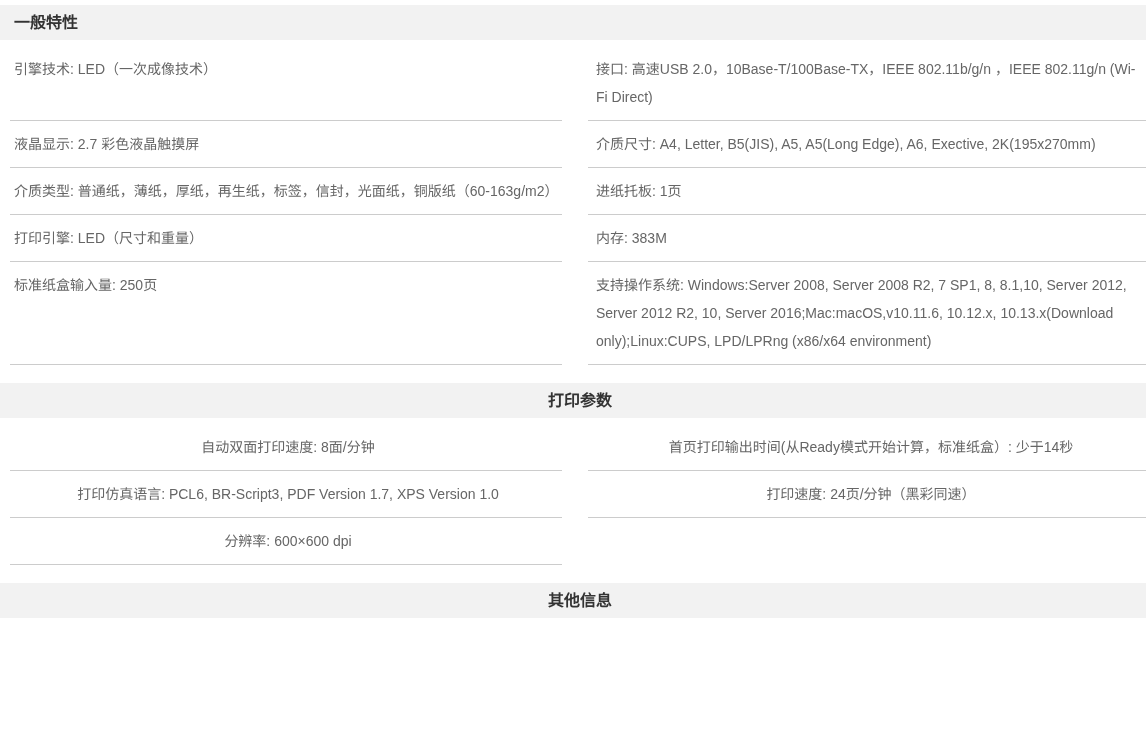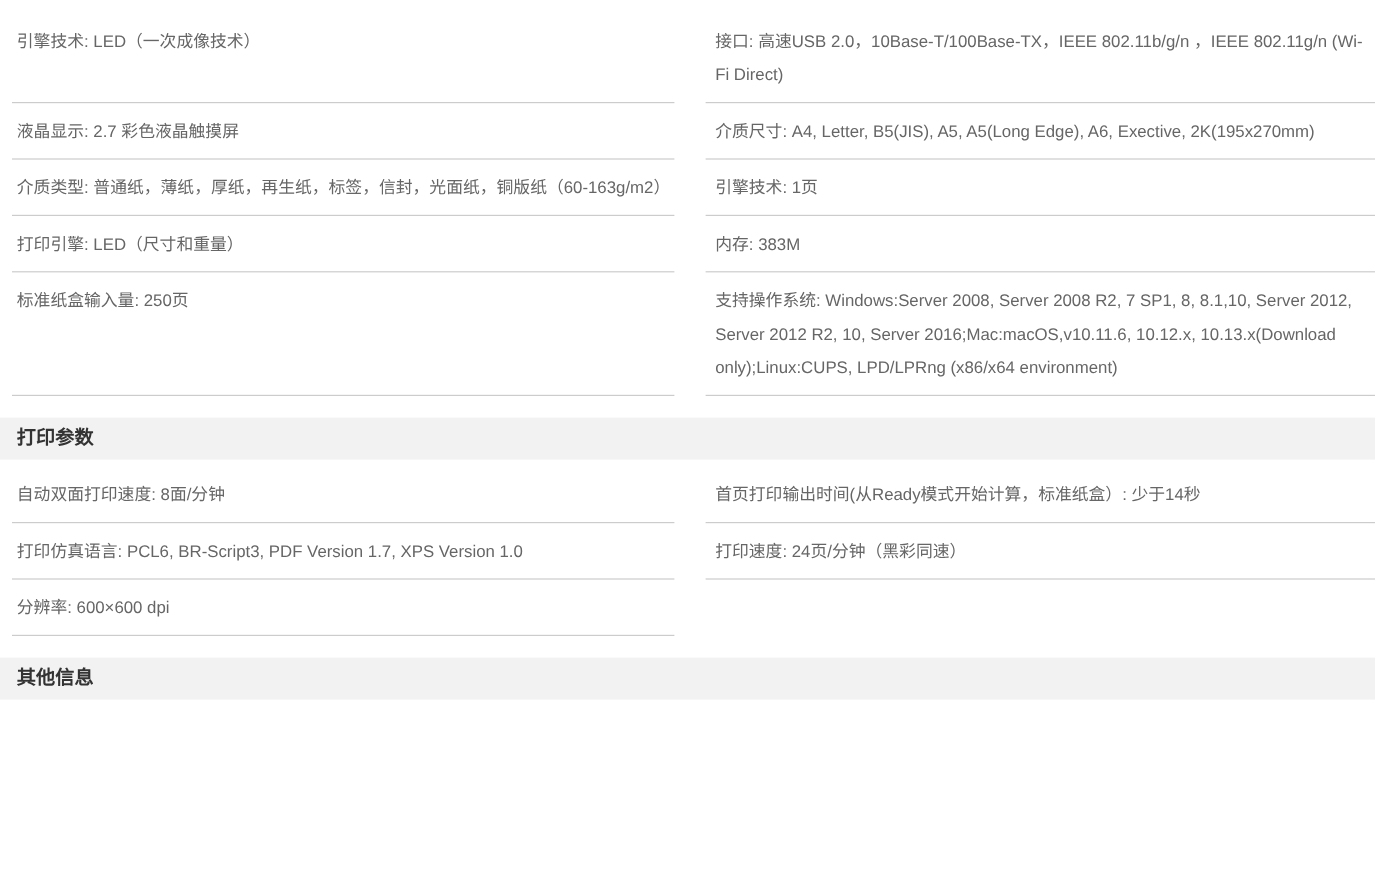--- a/index.html
+++ b/index.html
@@ -13,21 +13,21 @@
   html,body{margin:0;padding:0;}
   body{
     width:1146px;
     min-height:747px;
     background:var(--page-bg);
     font-family:"Liberation Sans","DejaVu Sans",sans-serif;
     font-size:14px;
     color:var(--body-text);
   }
   .page{padding-top:5px;}
-  .section + .section{margin-top:18px;}
+  .section + .section{margin-top:18px;text-align:center;}
   .section-header{
     height:35px;
     line-height:35px;
     background:var(--header-bg);
     color:var(--header-text);
     font-size:16px;
     font-weight:bold;
     padding-left:14px;
   }
   .grid{
@@ -43,27 +43,28 @@
     color:var(--body-text);
   }
   .cell.right{padding-left:8px;}
   .cell.empty{border-bottom:none;}
 </style>
 </head>
 <body>
 
 <div class="page" id="spec-page">
     <section class="section">
+      <div class="section-header">一般特性</div>
       <div class="grid">
         <div class="cell left">引擎技术: LED（一次成像技术）</div>
         <div class="cell right">接口: 高速USB 2.0，10Base-T/100Base-TX，IEEE 802.11b/g/n ，IEEE 802.11g/n (Wi-Fi Direct)</div>
         <div class="cell left">液晶显示: 2.7 彩色液晶触摸屏</div>
         <div class="cell right">介质尺寸: A4, Letter, B5(JIS), A5, A5(Long Edge), A6, Exective, 2K(195x270mm)</div>
         <div class="cell left">介质类型: 普通纸，薄纸，厚纸，再生纸，标签，信封，光面纸，铜版纸（60-163g/m2）</div>
-        <div class="cell right">引擎技术: 1页</div>
+        <div class="cell right">进纸托板: 1页</div>
         <div class="cell left">打印引擎: LED（尺寸和重量）</div>
         <div class="cell right">内存: 383M</div>
         <div class="cell left">标准纸盒输入量: 250页</div>
         <div class="cell right">支持操作系统: Windows:Server 2008, Server 2008 R2, 7 SP1, 8, 8.1,10, Server 2012, Server 2012 R2, 10, Server 2016;Mac:macOS,v10.11.6, 10.12.x, 10.13.x(Download only);Linux:CUPS, LPD/LPRng (x86/x64 environment)</div>
       </div>
     </section>
     <section class="section">
       <div class="section-header">打印参数</div>
       <div class="grid">
         <div class="cell left">自动双面打印速度: 8面/分钟</div>

